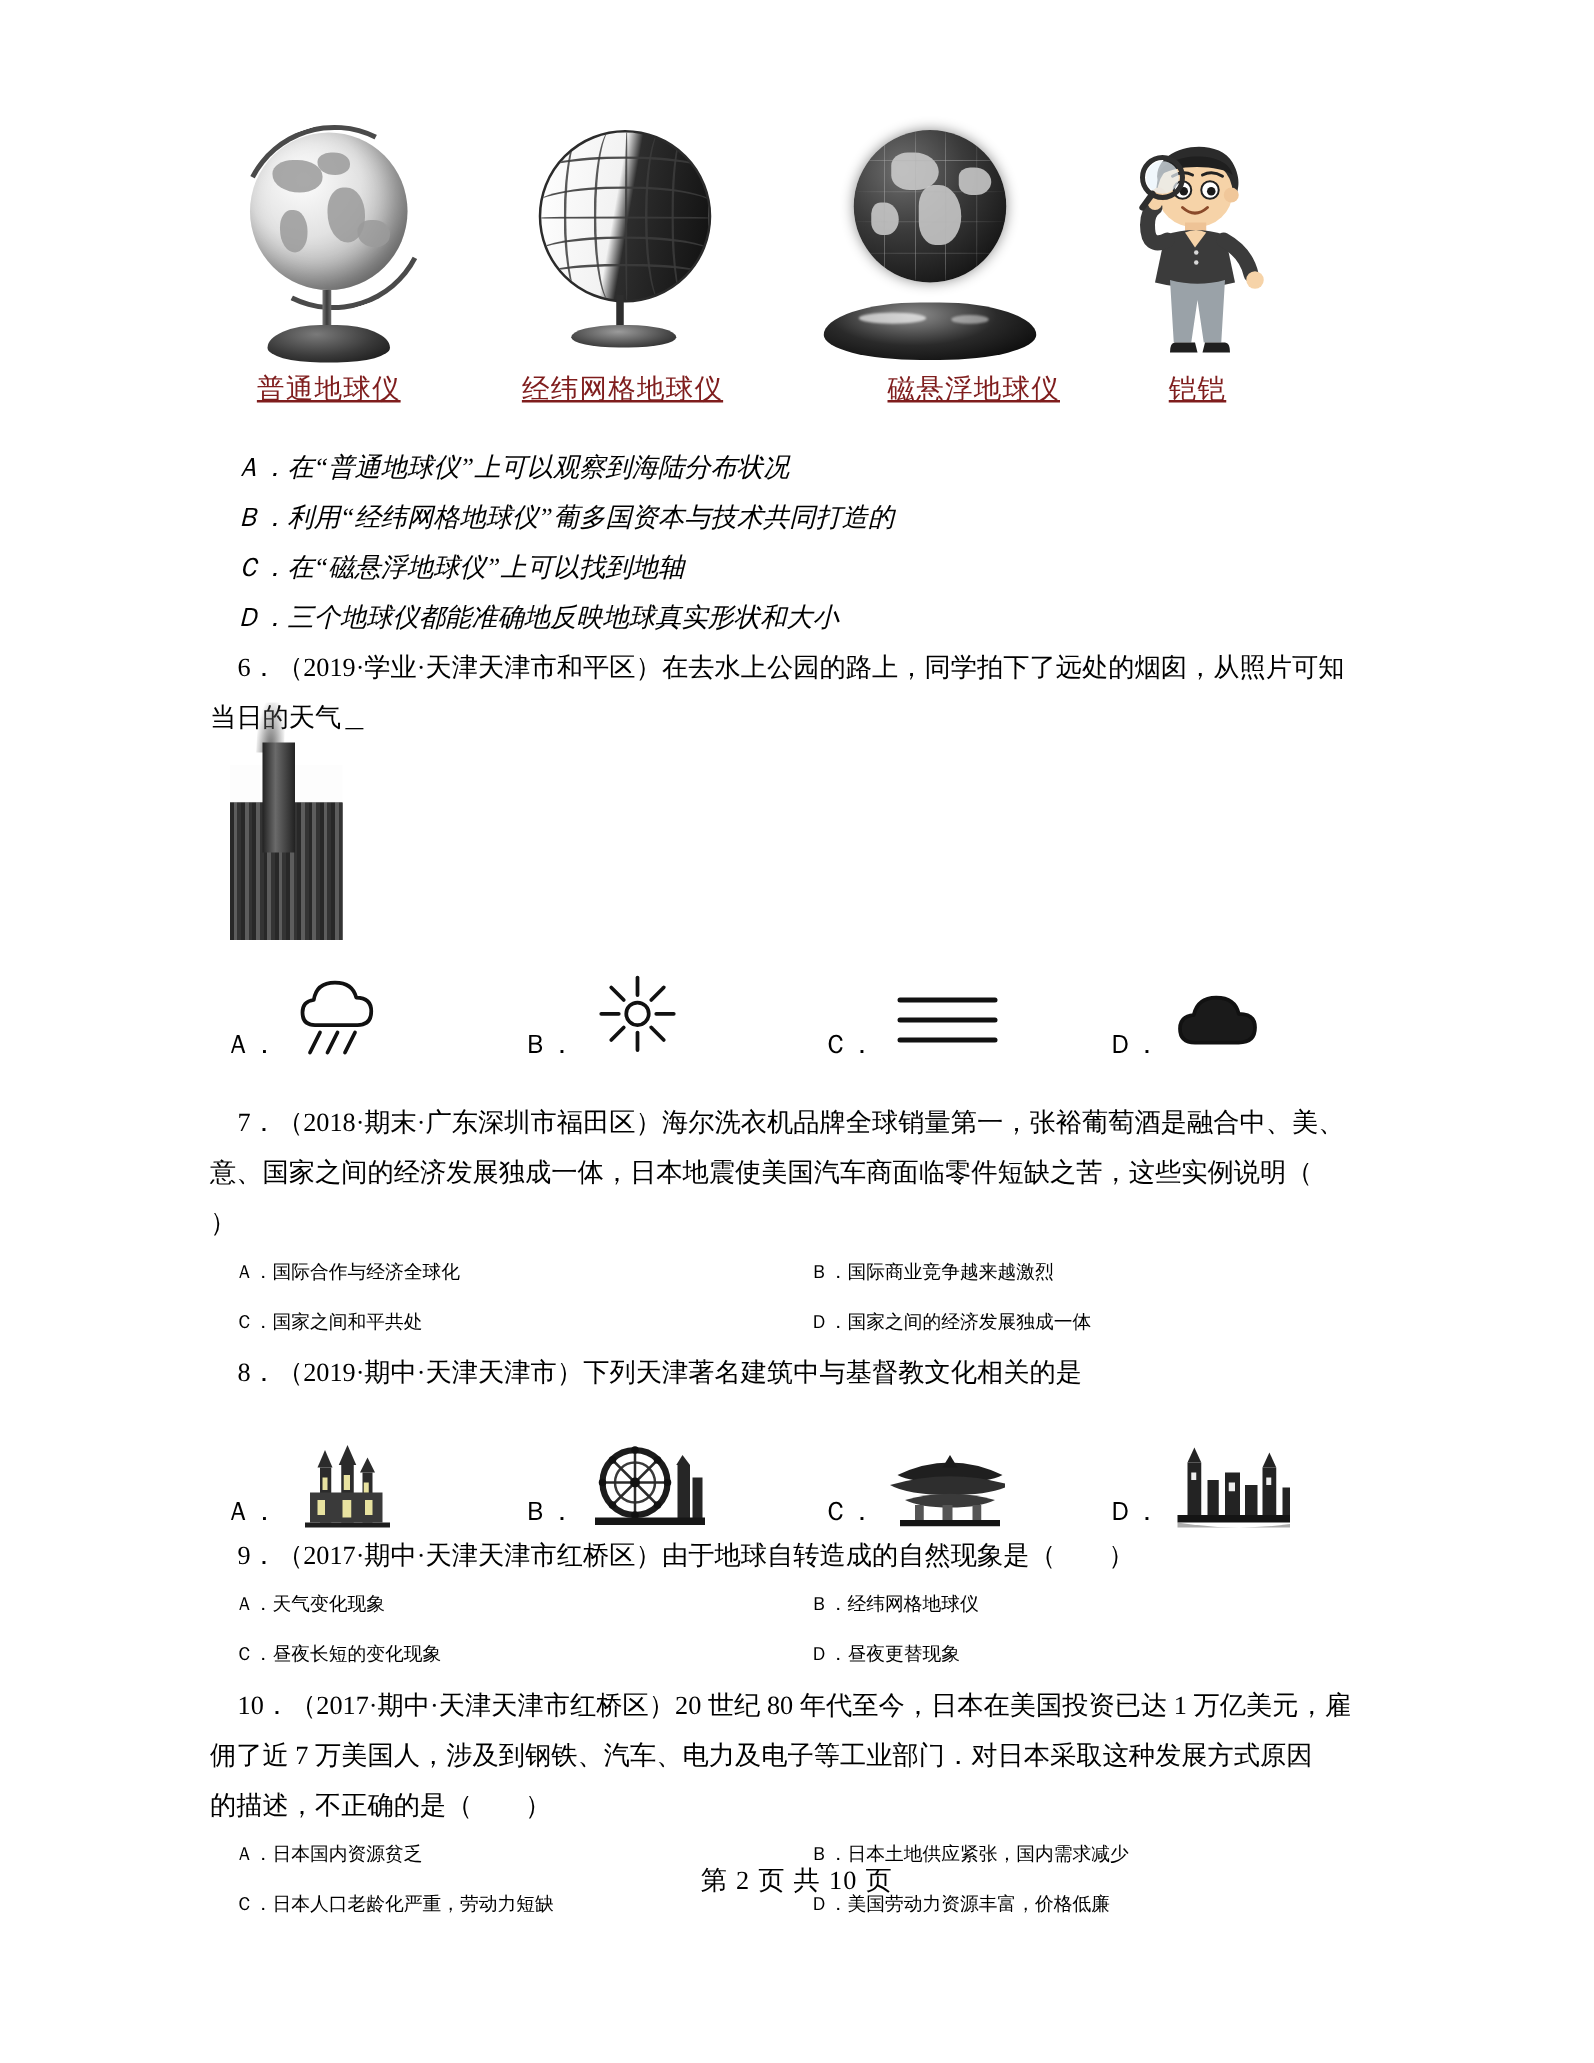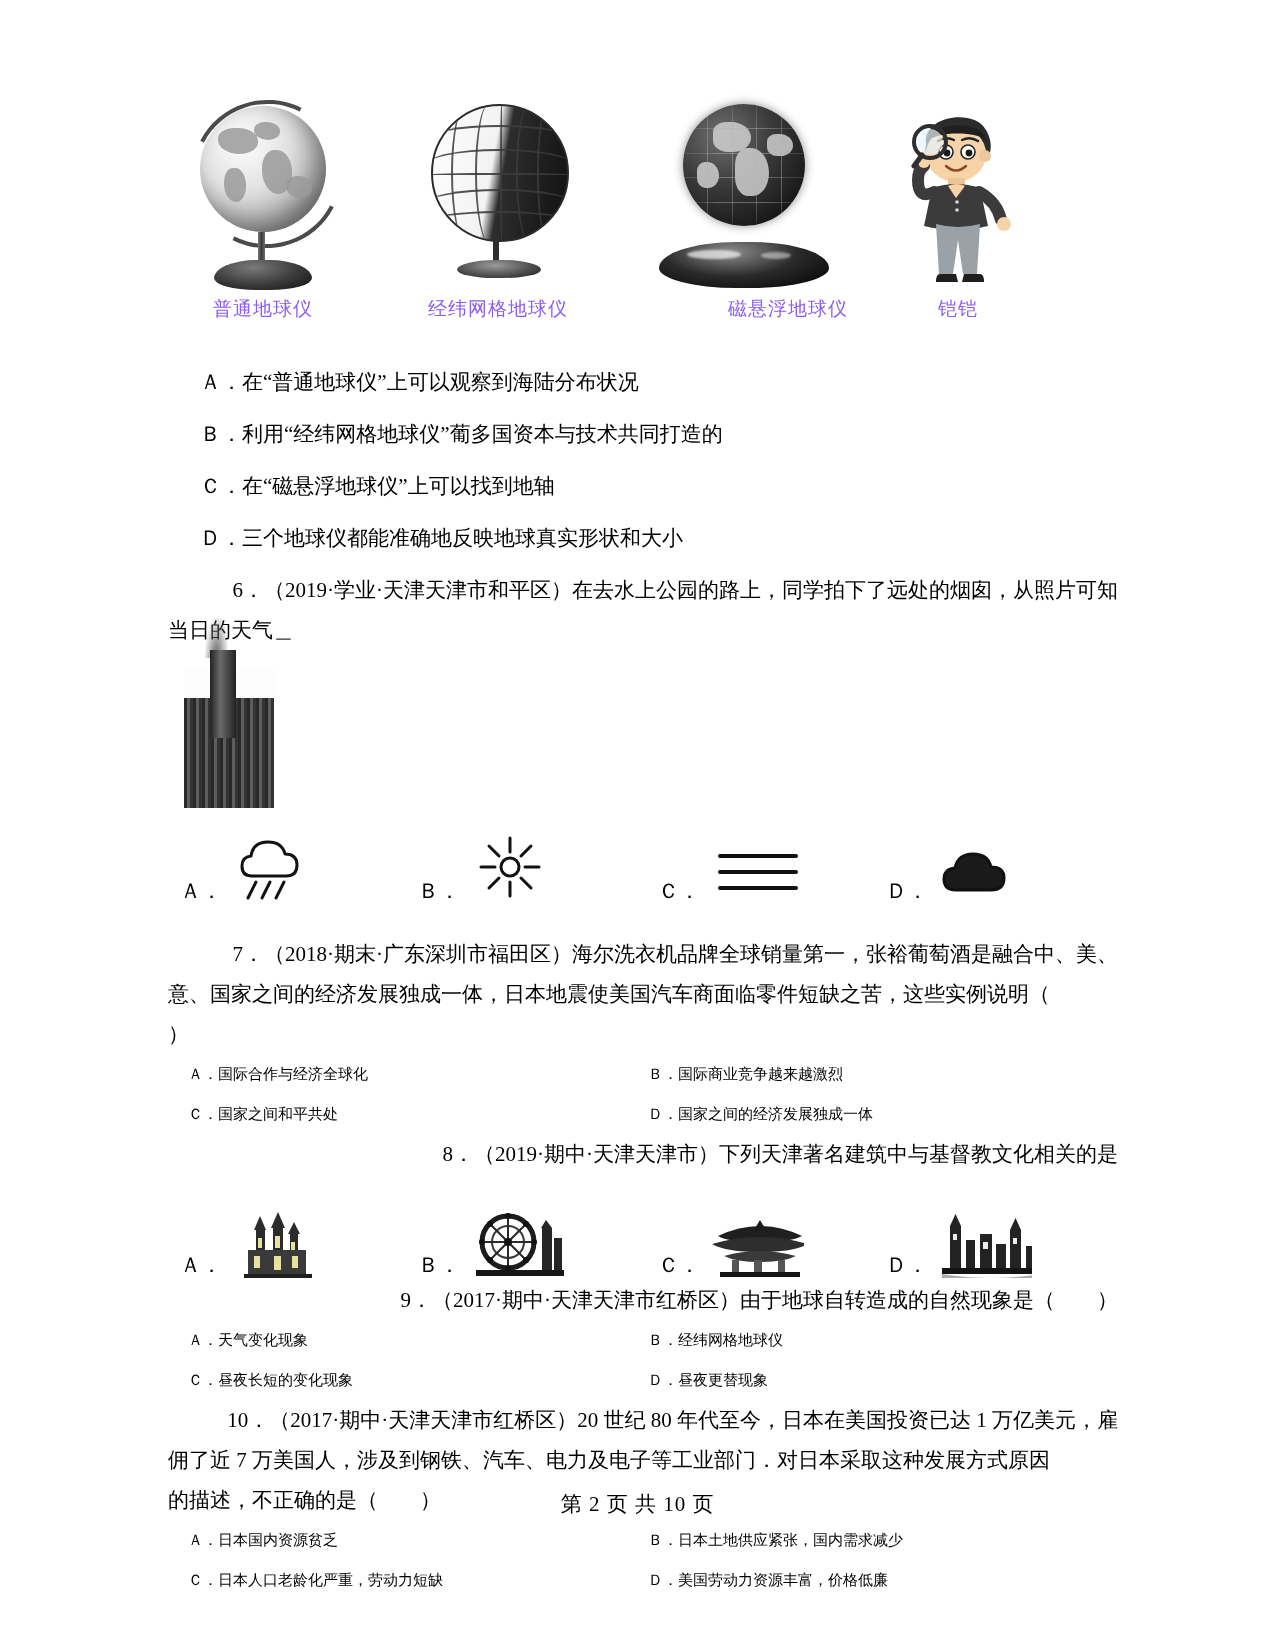--- a/index.html
+++ b/index.html
@@ -23,29 +23,29 @@
   }
   .content {
     position: absolute;
     left: 168px;
     top: 100px;
     width: 950px;
   }
   .opt-line {
     font-size: 21px;
     line-height: 40px;
-    margin: 12px;
+    margin: 0;
     padding-left: 20px;
+    font-style: italic;
   }
   .q-head {
     font-size: 21px;
     line-height: 40px;
     margin: 0;
     text-indent: 22px;
-    text-align: right;
   }
   .q-body {
     font-size: 21px;
     line-height: 40px;
     margin: 0;
     text-align: justify;
   }
 
   
   .opt-row {
@@ -61,25 +61,26 @@
     position: relative;
     height: 250px;
     margin-bottom: 4px;
   }
   .globe-cell {
     position: absolute;
     text-align: center;
     top: 0;
   }
   .globe-caption {
-    font-size: 19px;
-    color: #8b5cf6;
+    font-size: 22px;
+    color: #7f1d1d;
     margin-top: 6px;
     letter-spacing: 1px;
     white-space: nowrap;
+    text-decoration: underline;
   }
 
   
   .g1-wrap { width: 150px; height: 190px; position: relative; margin: 0 auto; }
   .g1-ball {
     position: absolute; left: 12px; top: 6px;
     width: 126px; height: 126px; border-radius: 50%;
     background:
       radial-gradient(circle at 34% 30%, #fdfdfd 0%, #e2e2e2 38%, #b4b4b4 68%, #8a8a8a 88%, #6b6b6b 100%);
     box-shadow: inset -10px -10px 22px rgba(0,0,0,.35);

